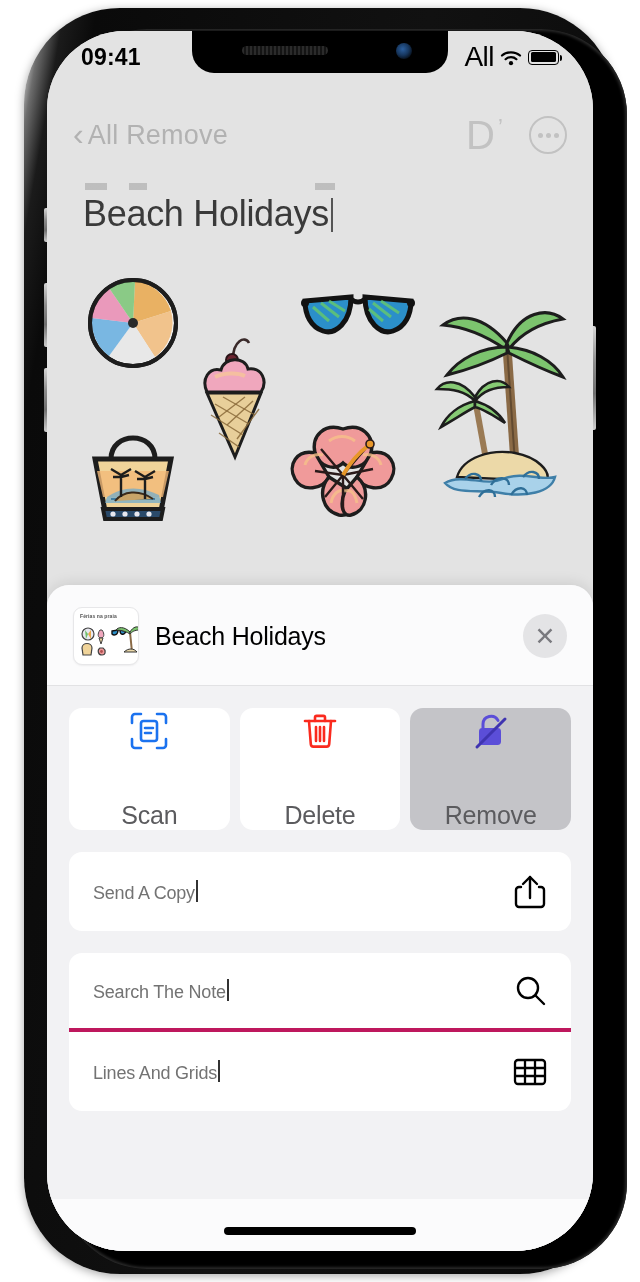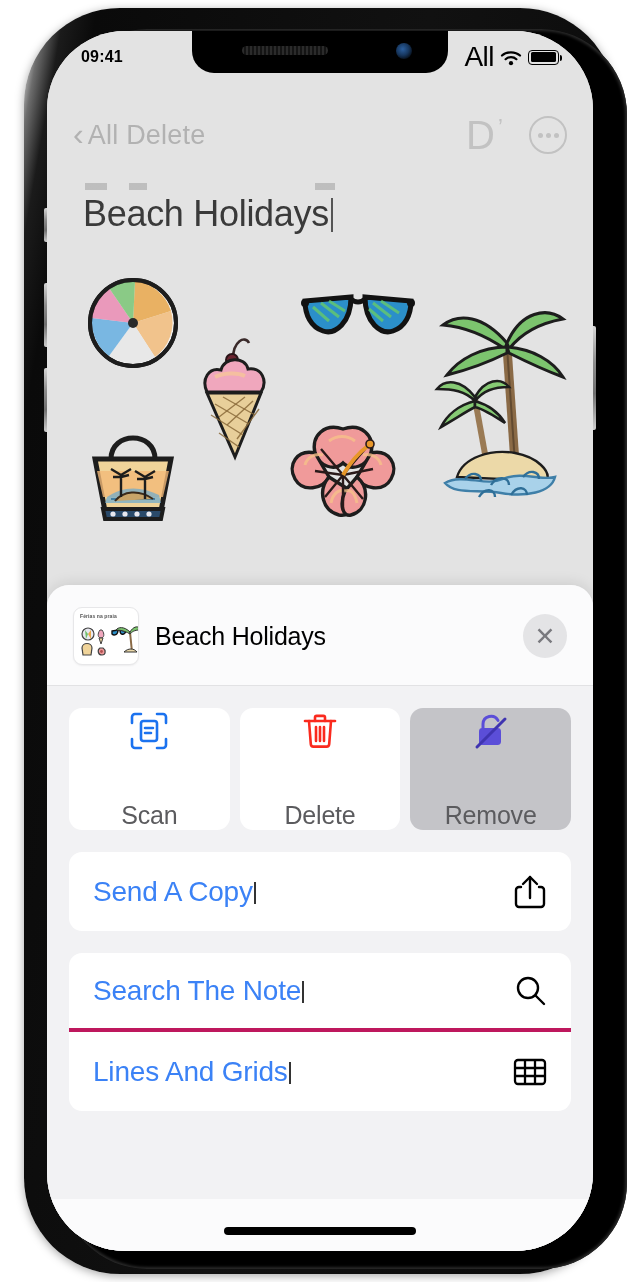--- a/index.html
+++ b/index.html
@@ -75,21 +75,21 @@
   }
 
   
   #status-bar {
     position: absolute; top: 0; left: 0; right: 0; height: 46px;
     z-index: 30;
     display: flex; align-items: center; justify-content: space-between;
     padding: 6px 34px 0 34px;
     color: #000;
   }
-  #status-time { font-size: 16px; font-weight: 600; letter-spacing: .2px; }
+  #status-time { font-size: 23px; font-weight: 600; letter-spacing: .2px; }
   #status-right { display: flex; align-items: center; gap: 5px; }
   #signal-glyph { font-size: 28px; font-weight: 500; letter-spacing: -.5px; }
   #battery-shell {
     width: 31px; height: 15px; border: 1.6px solid #000;
     border-radius: 4px; padding: 1.6px; position: relative;
   }
   #battery-fill { width: 100%; height: 100%; background: #000; border-radius: 1.6px; }
   #battery-nub {
     position: absolute; right: -4px; top: 4px;
     width: 2px; height: 6px; background: #000; border-radius: 0 2px 2px 0;
@@ -225,21 +225,21 @@
     margin: 22px 22px 0 22px;
     background: #fff; border-radius: 13px; overflow: hidden;
   }
   .list-row {
     display: flex; align-items: center; justify-content: space-between;
     padding: 0 24px; height: 79px;
     border-bottom: 4px solid #be185d;
   }
   .list-row:last-child { border-bottom: none; }
   .list-label {
-    font-size: 28px; color: #3b82f6; white-space: nowrap;
+    font-size: 18px; color: #737373; white-space: nowrap;
     letter-spacing: -.2px;
   }
   .list-label::after {
     content: ""; display: inline-block;
     width: 2px; height: 22px; background: #333;
     vertical-align: -3px; margin-left: 1px;
   }
   .row-icon { color: #000; display: flex; align-items: center; }
 
   
@@ -265,21 +265,21 @@
   <div class="side-btn" id="btn-power"></div>
 </div>
 
 <div id="screen">
 
   <div id="note-area">
 
     <div id="nav-bar">
       <div id="back-button">
         <span id="back-chevron">‹</span>
-        <span>All Delete</span>
+        <span>All Remove</span>
       </div>
       <div id="nav-spacer"></div>
       <div id="markup-icon">
         D<span class="tick">’</span>
       </div>
       <div id="more-button">
         <i></i>
         <i></i>
         <i></i>
       </div>

